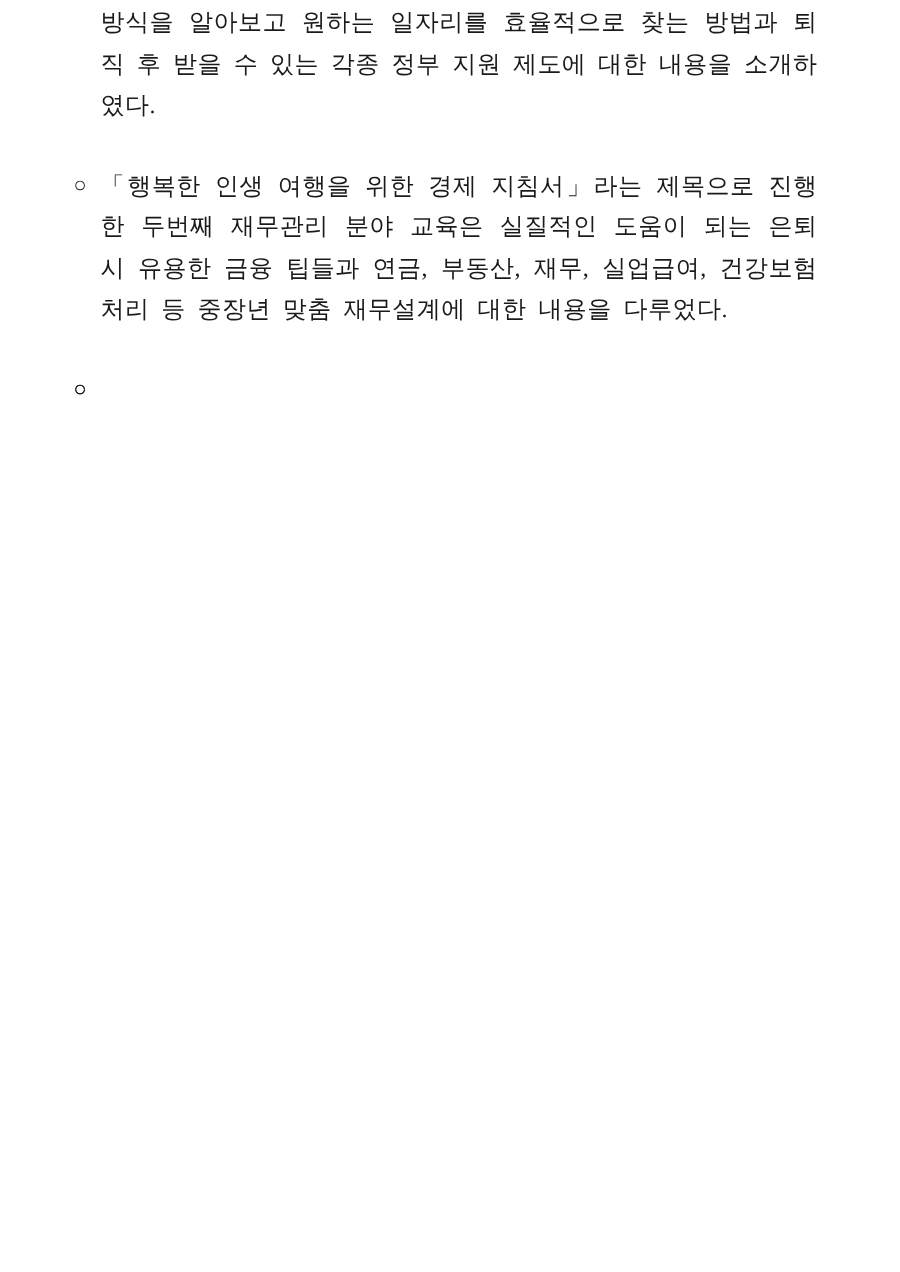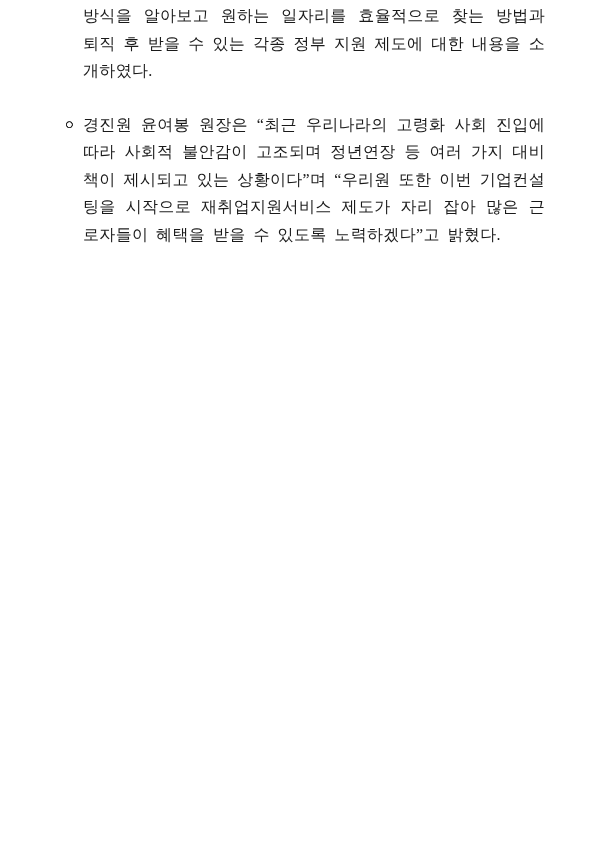--- a/index.html
+++ b/index.html
@@ -12,21 +12,21 @@
     height: 848px;
     overflow: hidden;
     font-family: "Liberation Serif", "DejaVu Serif", serif;
   }
   .page {
     position: relative;
     width: 600px;
     height: 848px;
     background: #ffffff;
     box-sizing: border-box;
-    padding: 2px 55px 0 65px;
+    padding: 2px 55px 0 49px;
     color: #1a1a1a;
   }
   .para {
     position: relative;
     padding-left: 18px;
     margin: 0 0 26px 0;
     font-size: 16px;
     line-height: 27.5px;
     letter-spacing: 0.02em;
     word-spacing: 0.22em;
@@ -52,24 +52,24 @@
 <body>
 
 <div class="page">
 
   <div class="para">
     <span>방식을 알아보고 원하는 일자리를 효율적으로 찾는 방법과 퇴직 후 받을 수 있는 각종 정부 지원 제도에 대한 내용을 소개하였다.</span>
   </div>
 
   <div class="para">
     <span class="bullet">○</span>
+    <span>「행복한 인생 여행을 위한 경제 지침서」라는 제목으로 진행한 두번째 재무관리 분야 교육은 실질적인 도움이 되는 은퇴 시 유용한 금융 팁들과 연금, 부동산, 재무, 실업급여, 건강보험 처리 등 중장년 맞춤 재무설계에 대한 내용을 다루었다.</span>
   </div>
 
   <div class="para">
     <span class="bullet">○</span>
   </div>
 
   <div class="para">
     <span class="bullet">○</span>
-    <span>경진원 윤여봉 원장은 “최근 우리나라의 고령화 사회 진입에 따라 사회적 불안감이 고조되며 정년연장 등 여러 가지 대비책이 제시되고 있는 상황이다”며 “우리원 또한 이번 기업컨설팅을 시작으로 재취업지원서비스 제도가 자리 잡아 많은 근로자들이 혜택을 받을 수 있도록 노력하겠다”고 밝혔다.</span>
   </div>
 
 </div>
 
 </body></html>

